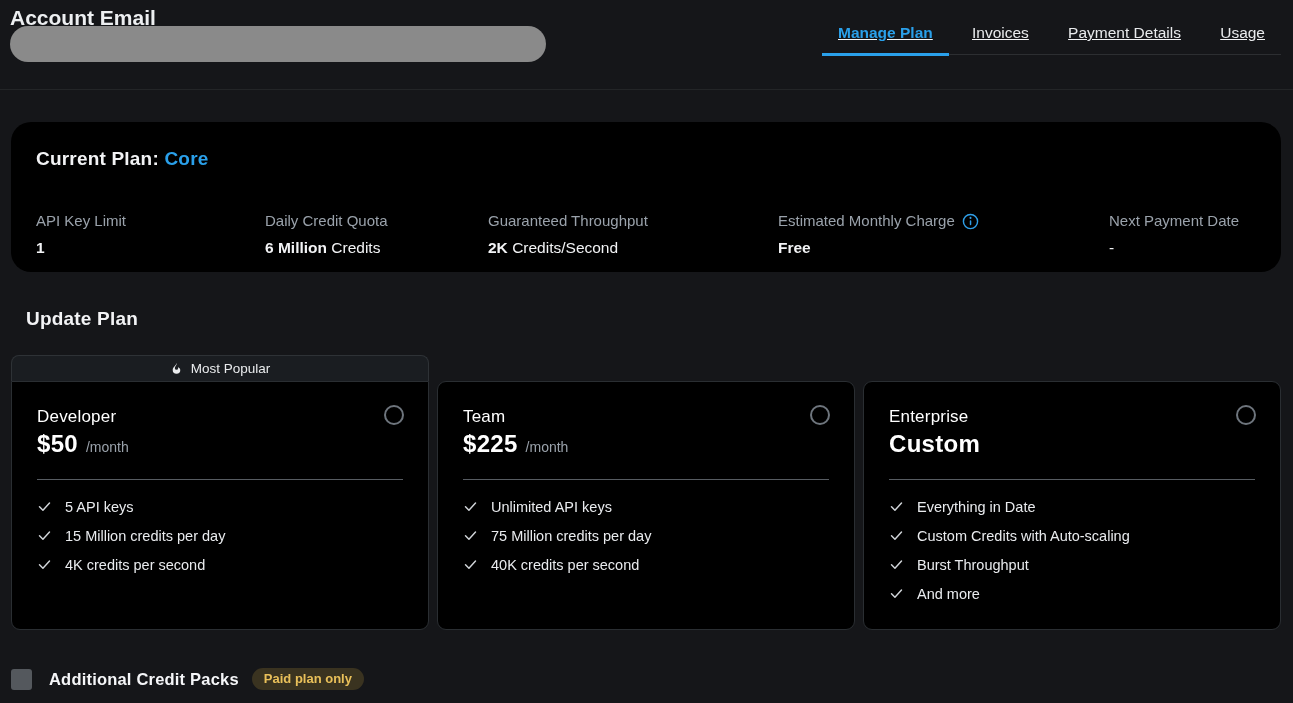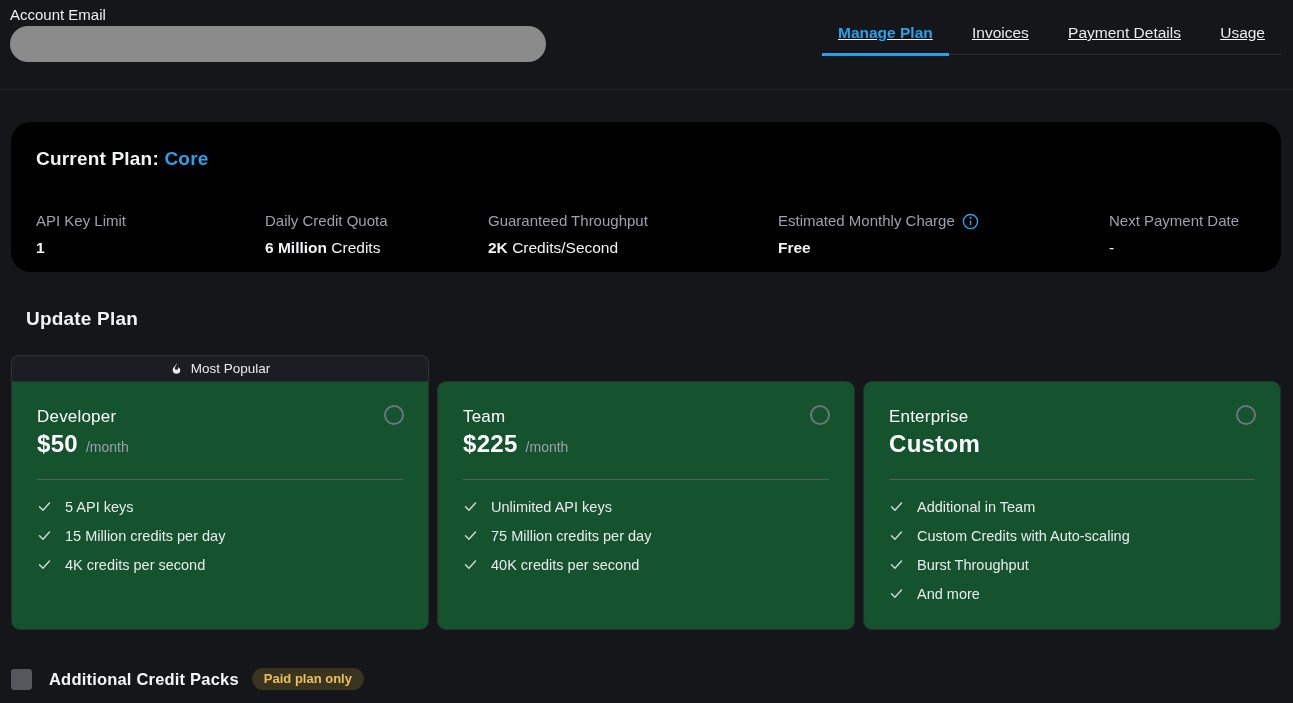--- a/index.html
+++ b/index.html
@@ -5,21 +5,21 @@
   * { box-sizing: border-box; margin: 0; padding: 0; }
   html,body { width:1293px; height:703px; }
   body {
     position: relative;
     background: #151619;
     color: #f2f3f5;
     font-family: "Liberation Sans", sans-serif;
     overflow: hidden;
   }
   
-  .account-label { position:absolute; left:10px; top:6px; font-size:15px; color:#edeff1; }
+  .account-label { position:absolute; left:10px; top:6px; font-size:21px; color:#edeff1;font-weight:bold; }
   .account-input {
     position:absolute; left:10px; top:26px; width:536px; height:36px;
     background:#8a8a8a; border:none; border-radius:18px; outline:none;
     color:#1a1a1a; padding:0 16px; font-size:14px;
   }
   .tabs {
     position:absolute; left:822px; right:12px; top:17px;
     display:flex; justify-content:space-between; align-items:flex-end;
     border-bottom:1px solid #2c2e31;
     text-decoration:underline;
@@ -54,21 +54,21 @@
   .plan-wrap-0 { left:11px;  top:355px; }
   .plan-wrap-1 { left:437px; top:381px; }
   .plan-wrap-2 { left:863px; top:381px; }
 
   .popular-header {
     height:26px; background:#1a1d21; border:1px solid #2e3236; border-bottom:none;
     border-radius:8px 8px 0 0; display:flex; align-items:center; justify-content:center;
     gap:8px; font-size:13.5px; color:#e9ebed;
   }
   .plan-card {
-    position:relative; height:249px; background:#14532d;
+    position:relative; height:249px; background:#000000;
     border:1px solid #2a2e32; border-radius:9px;
   }
   .plan-wrap-0 .plan-card { border-radius:0 0 9px 9px; }
 
   .plan-title { position:absolute; left:25px; top:25px; font-size:17px; color:#ffffff; letter-spacing:.2px; }
   .plan-radio {
     position:absolute; right:24px; top:23px; width:20px; height:20px;
     border:2px solid #6e757d; border-radius:50%; cursor:pointer; background:transparent;
   }
   .plan-price-row { position:absolute; left:25px; top:48px; display:flex; align-items:baseline; gap:8px; }
@@ -251,21 +251,21 @@
       <span class="plan-period"></span>
     </div>
     <div class="plan-divider"></div>
     <div class="features">
       <div class="feature">
         <span class="check-icon">
             <svg width="15" height="15" viewBox="0 0 24 24" fill="none">
               <path d="M4 12.5l5.5 5.5L20 6.5" stroke="#d2d6da" stroke-width="2.3" stroke-linecap="round" stroke-linejoin="round"></path>
             </svg>
           </span>
-        <span>Additional in Team</span>
+        <span>Everything in Date</span>
       </div>
       <div class="feature">
         <span class="check-icon">
             <svg width="15" height="15" viewBox="0 0 24 24" fill="none">
               <path d="M4 12.5l5.5 5.5L20 6.5" stroke="#d2d6da" stroke-width="2.3" stroke-linecap="round" stroke-linejoin="round"></path>
             </svg>
           </span>
         <span>Custom Credits with Auto-scaling</span>
       </div>
       <div class="feature">

